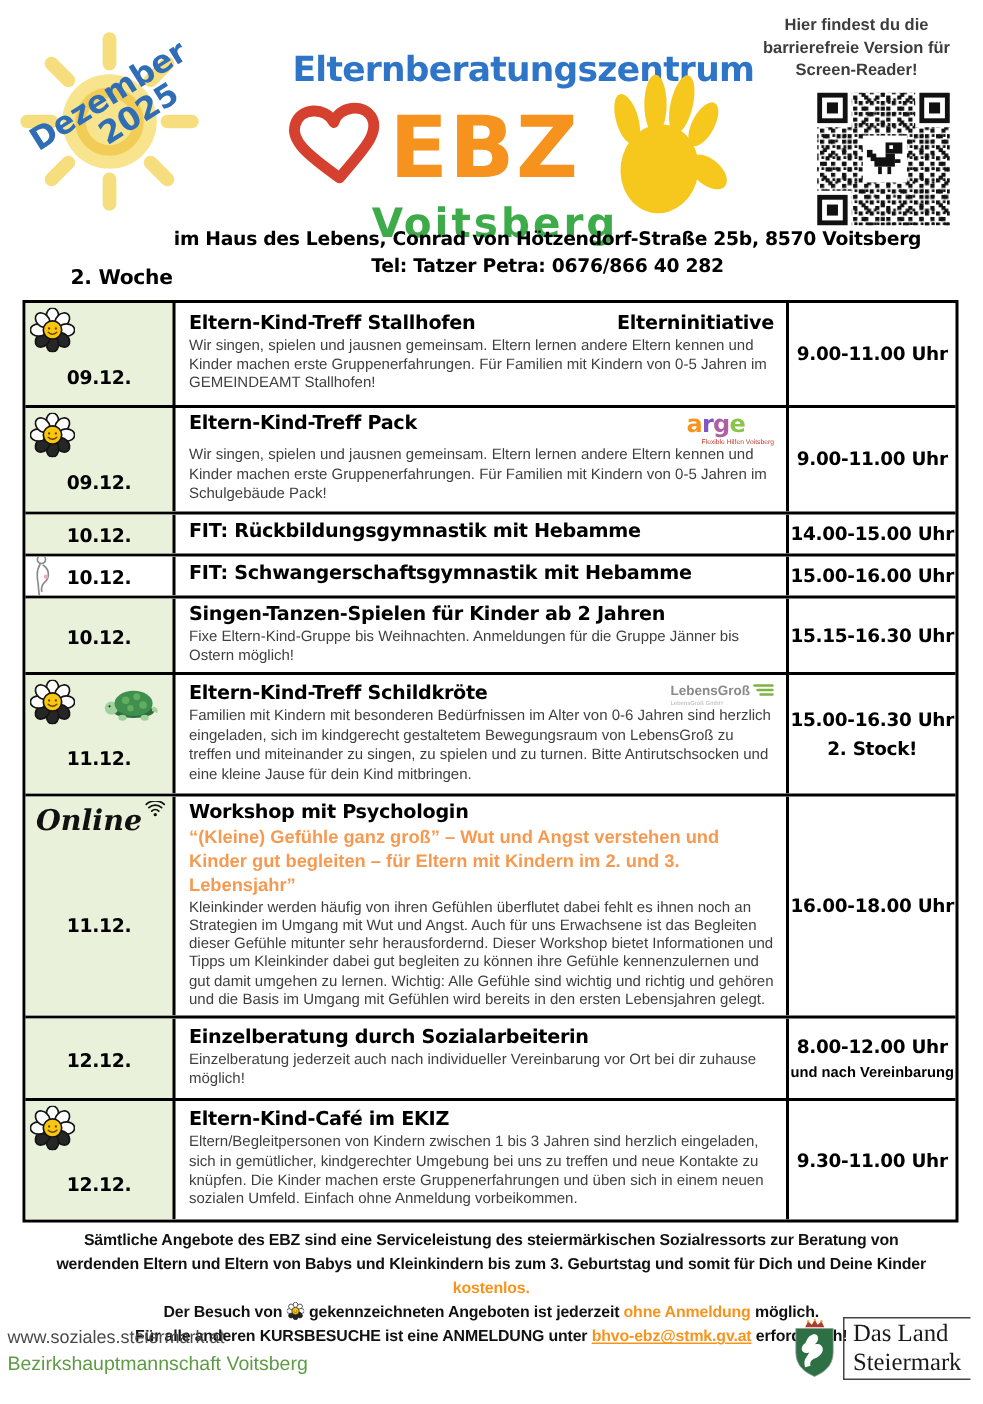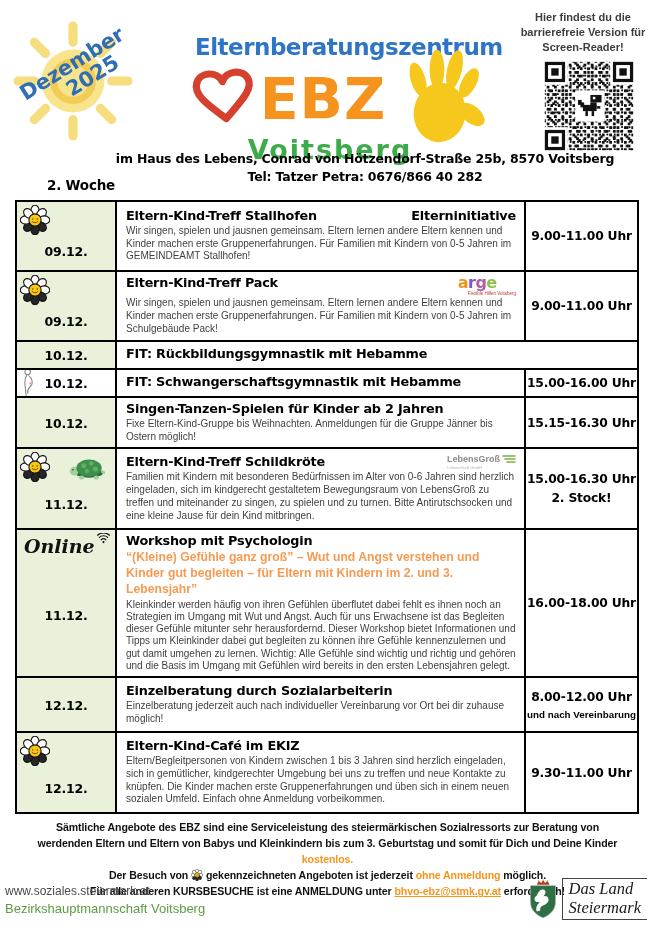--- a/index.html
+++ b/index.html
@@ -20,21 +20,21 @@
 
   .brand { position:absolute; left:195px; top:34px; width:270px; text-align:center; }
   .brand-top { font-size:23px; color:#2e75c7; letter-spacing:-0.5px; }
   .brand-mid { position:relative; height:74px; margin-top:2px; }
   .heart-svg { position:absolute; left:-4px; top:4px; width:66px; height:60px; transform:rotate(-6deg); }
   .hand-svg  { position:absolute; right:-26px; top:-16px; width:96px; height:104px; transform:rotate(8deg); }
   .brand-main { position:relative; z-index:2; font-size:57px; color:#f6921e; letter-spacing:1px; line-height:74px; padding-right:14px; }
   .brand-city { font-size:27px; color:#3dab49; letter-spacing:2px; margin-top:-2px; }
 
   .access-note {
-    position:absolute; right:4px; top:10px; width:136px; text-align:center;
+    position:absolute; right:16px; top:10px; width:136px; text-align:center;
     font-weight:bold; font-size:11px; color:#3d3d3d; line-height:1.35;
   }
   .qr { position:absolute; right:20px; top:60px; width:92px; height:92px; }
 
   .address-line { position:absolute; left:85px; right:10px; top:151px; text-align:center; font-size:12.5px; }
   .phone-line   { position:absolute; left:85px; right:10px; top:169px; text-align:center; font-size:12.5px; }
   .week-label   { position:absolute; left:47px; top:177px; font-size:13.5px; }
 
   
   .schedule { position:absolute; left:15px; top:200px; width:624px; border:2.5px solid #000; background:#fff; }
@@ -102,21 +102,20 @@
   .bottom-left { position:absolute; left:5px; top:883px; line-height:1.45; }
   .site { font-size:12px; color:#4a4a4a; cursor:pointer; }
   .org  { font-size:13px; color:#5d9b44; }
 
   .land-logo { position:absolute; right:8px; top:876px; display:flex; align-items:center; }
   .land-shield { width:32px; height:46px; margin-right:3px; }
   .land-text {
     font-family:"Liberation Serif","DejaVu Serif",serif; font-size:16.5px; line-height:1.12; color:#1a1a1a;
     border-left:1.5px solid #444; border-top:1.5px solid #444; border-bottom:1.5px solid #444;
     padding:1px 6px 2px 6px;
-    font-style:italic;
   }
   .hidden-defs { position:absolute; width:0; height:0; overflow:hidden; }
 </style>
 </head>
 <body>
 
 <svg class="hidden-defs" xmlns="http://www.w3.org/2000/svg" aria-hidden="true">
   <defs>
     <symbol id="sym-flower" viewBox="0 0 24 24">
       <g stroke="#141414" stroke-width="0.9">
@@ -320,20 +319,24 @@
         <div class="icons"></div>
         <div class="date disp">10.12.</div>
       </div>
       <div class="cell c-main">
         <div class="title-line">
           <span class="title disp">FIT: Rückbildungsgymnastik mit Hebamme</span>
 
         </div>
 
       </div>
+      <div class="cell c-time">
+        <div class="time disp">14.00-15.00 Uhr</div>
+
+      </div>
     </div>
       <div class="trow left-white">
       <div class="cell c-date">
         <div class="icons">
             <svg class="row-icon icon-pregnant" viewBox="0 0 20 36">
               <use href="#sym-pregnant"></use>
             </svg>
           </div>
         <div class="date disp">10.12.</div>
       </div>

